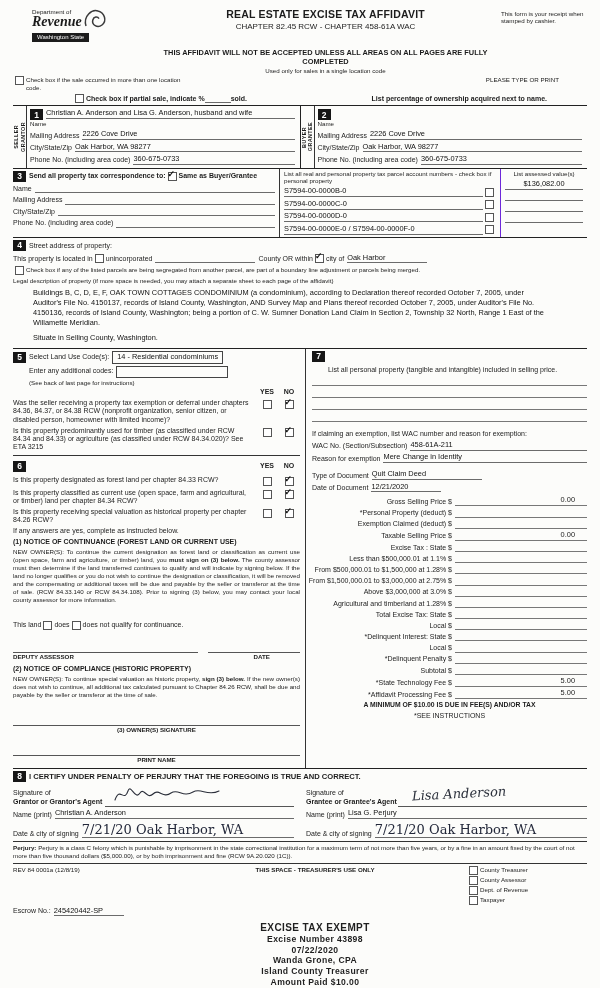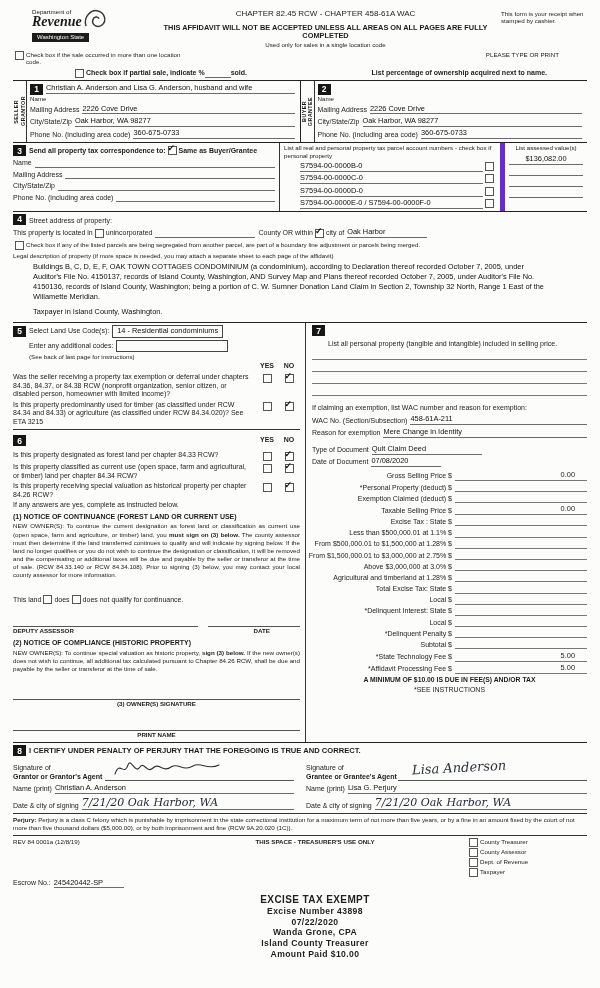--- a/index.html
+++ b/index.html
@@ -15,40 +15,40 @@
   .cb.checked::after{content:"\2713";position:absolute;left:-1px;top:-4px;font-size:9px;color:#111;font-weight:bold;}
   .badge{display:inline-flex;align-items:center;justify-content:center;width:13px;height:11px;background:#161616;color:#fff;font-weight:bold;font-size:8.5px;flex:none;margin-right:3px;}
   
   .hdr{align-items:flex-start;margin-bottom:2px;}
   .logo-block{width:118px;flex:none;margin-left:19px;}
   .rev-name{font-family:"Liberation Serif",serif;font-style:italic;font-weight:bold;font-size:14px;line-height:1;}
   .state-bar{display:inline-block;background:#1c1c1c;color:#fff;font-size:6px;padding:1px 5px;margin-top:1px;}
   .hdr-mid{flex:1;text-align:center;}
   .title{font-size:10.5px;letter-spacing:.2px;}
   .subtitle{font-size:8px;margin-top:1px;}
-  .warn{font-size:7.4px;margin-top:5px;}
+  .warn{font-size:7.4px;margin-top:18px;}
   .hdr-right{width:86px;flex:none;text-align:left;padding-top:2px;}
   .prerow{justify-content:space-between;align-items:flex-start;margin:2px 0 3px 0;}
   .partialrow{justify-content:space-between;font-weight:bold;margin-bottom:2px;align-items:flex-end;}
   
   .parties{border-top:1.5px solid #222;border-bottom:1.5px solid #222;}
   .party{flex:1;display:flex;min-width:0;}
   .party+.party{border-left:1.5px solid #222;}
   .side{width:13px;flex:none;border-right:1px solid #333;display:flex;align-items:center;justify-content:center;}
   .side span{writing-mode:vertical-rl;transform:rotate(180deg);font-size:5.4px;font-weight:bold;letter-spacing:.4px;line-height:1.15;}
   .pbody{flex:1;padding:2px 5px 3px 3px;min-width:0;}
   .frow{display:flex;align-items:flex-end;margin-top:2.5px;}
   .flab{flex:none;padding-right:3px;}
   .fval{flex:1;min-height:8px;}
   
   .sec3{border-bottom:1.5px solid #222;}
   .s3-left{width:262px;flex:none;padding:2px 4px 3px 0;}
   .s3-mid{width:212px;flex:none;border-left:1px solid #333;padding:1px 4px 2px 4px;}
-  .s3-right{flex:1;border-left:5px solid #6d28d9;padding:1px 4px 2px 4px;}
-  .parcel-row{display:flex;align-items:flex-start;margin-top:2.6px;margin-left:16px;}
+  .s3-right{flex:1;border-left:1px solid #6d28d9;padding:1px 4px 2px 4px;}
+  .parcel-row{display:flex;align-items:center;margin-top:2.6px;}
   .parcel-row .pnum{flex:1;}
   
   .sec4{border-bottom:1.5px solid #222;padding:2px 0 3px 0;}
   .legal{margin:3px 0 3px 20px;width:520px;line-height:1.35;}
   
   .cols{border-bottom:1.5px solid #222;align-items:stretch;}
   .colL{width:287px;flex:none;border-right:1px solid #333;padding:2px 5px 4px 0;}
   .colR{flex:1;padding:2px 0 4px 6px;min-width:0;}
   .luc-box{border:1px solid #444;padding:1px 4px;margin-left:3px;}
   .addl-box{border:1px solid #444;height:10px;width:110px;margin-left:3px;}
@@ -68,21 +68,21 @@
   .mval{display:block;text-align:right;padding-right:12px;font-size:7.4px;}
   
   .sec8{padding:2px 0 3px 0;}
   .sigcols{margin-top:2px;}
   .sigcol{flex:1;min-width:0;padding-right:8px;}
   .sigcol+.sigcol{padding-right:0;padding-left:4px;}
   .sigrow{display:flex;align-items:flex-end;}
   .siglabel{width:92px;flex:none;line-height:1.25;}
   .sigfield{flex:1;border-bottom:1px solid #555;position:relative;height:22px;}
   .script{font-family:"DejaVu Serif",serif;font-style:italic;font-size:13px;transform:rotate(-3deg);display:inline-block;color:#2a2f3a;position:absolute;left:14px;top:2px;}
-  .hand{font-family:"DejaVu Serif",serif;font-style:italic;font-size:11px;color:#23283a;}
+  .hand{font-family:"DejaVu Serif",serif;font-size:13px;color:#23283a;}
   .perjury{border-top:1px solid #333;border-bottom:1px solid #333;padding:2px 0;line-height:1.3;}
   
   .foot-top{justify-content:space-between;align-items:flex-start;margin-top:2px;}
   .dist-row{display:flex;align-items:center;margin-bottom:1px;}
   .stamp{text-align:center;font-weight:bold;color:#1f1f1f;letter-spacing:.4px;}
   .stamp .l1{font-size:10px;}
   .stamp div{font-size:8.6px;line-height:1.25;}
   .foot-bottom{align-items:flex-start;margin-top:1px;}
   svg{display:block;}
 </style>
@@ -98,20 +98,21 @@
           <div class="tiny">Department of</div>
           <div class="rev-name">Revenue</div>
         </div>
         <svg width="26" height="24" viewBox="0 0 26 24">
           <path d="M4 18 C1 8 10 1 16 3 C23 5 25 13 20 17 C15.5 20.5 9.5 17 10.8 12 C11.8 8.4 15.6 8.2 17 10.6" fill="none" stroke="#3a3a3a" stroke-width="1.5"></path>
         </svg>
       </div>
       <div class="state-bar">Washington State</div>
     </div>
     <div class="hdr-mid">
+      <div class="title b">REAL ESTATE EXCISE TAX AFFIDAVIT</div>
       <div class="subtitle">CHAPTER 82.45 RCW - CHAPTER 458-61A WAC</div>
       <div class="warn b">THIS AFFIDAVIT WILL NOT BE ACCEPTED UNLESS ALL AREAS ON ALL PAGES ARE FULLY COMPLETED</div>
       <div class="tiny c">Used only for sales in a single location code</div>
     </div>
     <div class="hdr-right tiny">This form is your receipt when stamped by cashier.</div>
   </div>
 
   <div class="prerow flex">
     <div class="flex" style="width:180px;align-items:flex-start;">
       <span class="cb"></span>
@@ -249,21 +250,21 @@
       <span class="cb checked"></span>
       <span>city of</span>
       <span class="uline val" style="min-width:80px;display:inline-block;margin-left:3px;">Oak Harbor</span>
     </div>
     <div class="flex" style="align-items:flex-start;margin-top:3px;">
       <span class="cb"></span>
       <span class="tiny">Check box if any of the listed parcels are being segregated from another parcel, are part of a boundary line adjustment or parcels being merged.</span>
     </div>
     <div class="tiny" style="margin-top:2px;">Legal description of property (if more space is needed, you may attach a separate sheet to each page of the affidavit)</div>
     <div class="legal val">Buildings B, C, D, E, F, OAK TOWN COTTAGES CONDOMINIUM (a condominium), according to Declaration thereof recorded October 7, 2005, under Auditor's File No. 4150137, records of Island County, Washington, AND Survey Map and Plans thereof recorded October 7, 2005, under Auditor's File No. 4150136, records of Island County, Washington; being a portion of C. W. Sumner Donation Land Claim in Section 2, Township 32 North, Range 1 East of the Willamette Meridian.</div>
-    <div class="val" style="margin:6px 0 2px 20px;">Taxpayer in Island County, Washington.</div>
+    <div class="val" style="margin:6px 0 2px 20px;">Situate in Selling County, Washington.</div>
   </div>
 
   <div class="cols flex">
 
     <div class="colL">
       <div class="flex" style="align-items:center;">
         <span class="badge">5</span>
         <span>Select Land Use Code(s):</span>
         <span class="luc-box val">14 - Residential condominiums</span>
       </div>
@@ -390,21 +391,21 @@
         <span class="flab">Reason for exemption</span>
         <span class="fval uline val">Mere Change in Identity</span>
       </div>
 
       <div class="frow" style="margin-top:7px;">
         <span class="flab">Type of Document</span>
         <span class="uline val" style="width:110px;">Quit Claim Deed</span>
       </div>
       <div class="frow" style="margin-bottom:4px;">
         <span class="flab">Date of Document</span>
-        <span class="uline val" style="width:70px;">07/08/2020</span>
+        <span class="uline val" style="width:70px;">12/21/2020</span>
       </div>
 
       <div>
         <div class="mrow">
             <span class="mlabel">Gross Selling Price $</span>
             <span class="mline">
               <span class="mval">0.00</span>
             </span>
           </div>
         <div class="mrow">

